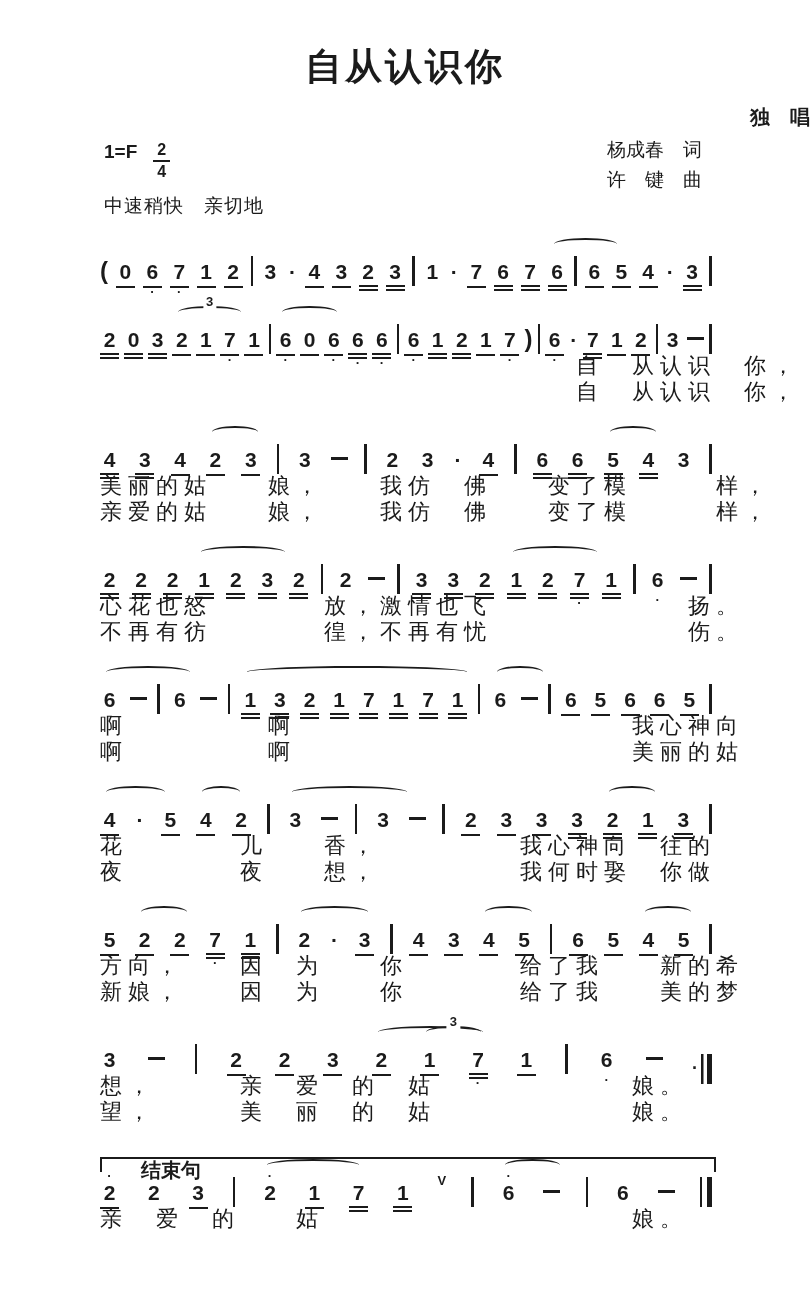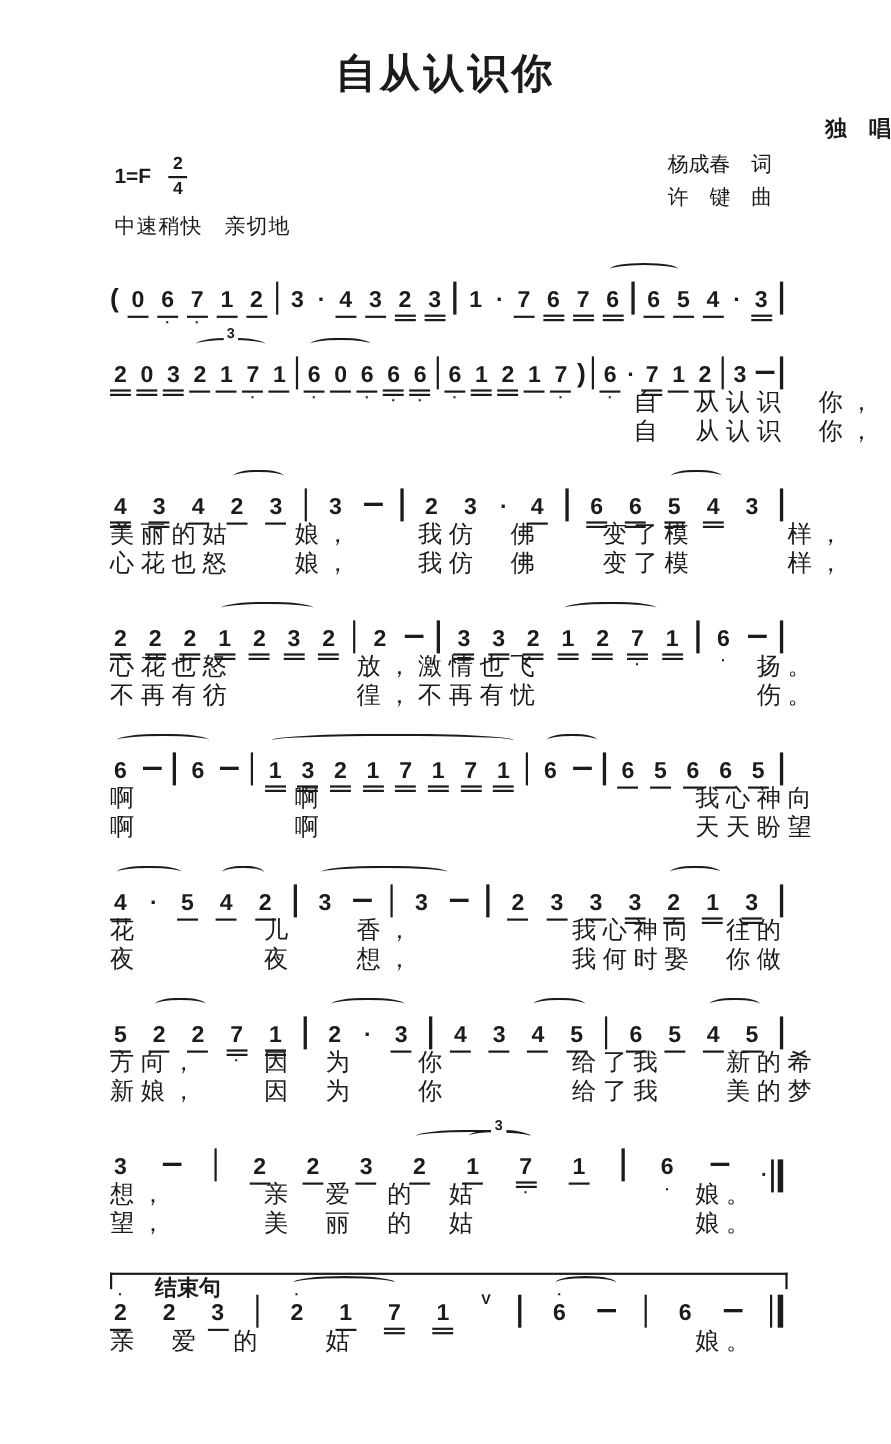--- a/index.html
+++ b/index.html
@@ -10,21 +10,21 @@
     font-family:"Liberation Sans","DejaVu Sans",sans-serif;
   }
   .sheet{width:810px;height:1313px;position:relative;}
   .title{
     text-align:center;font-size:37px;font-weight:900;letter-spacing:3px;
     padding-top:42px;margin:0;
   }
   .subtitle{text-align:right;font-size:20px;font-weight:700;margin-top:12px;}
   .meta{position:relative;height:82px;margin-top:4px;}
   .meta-left{position:absolute;left:104px;top:6px;}
-  .keysig{display:flex;align-items:center;gap:16px;font-size:19px;font-weight:700;}
+  .keysig{display:flex;align-items:flex-start;gap:16px;font-size:19px;font-weight:700;}
   .frac{display:inline-block;text-align:center;font-size:16px;font-weight:700;line-height:1.1;}
   .frac .num{display:block;border-bottom:2px solid var(--ink);padding:0 4px 1px;}
   .frac .den{display:block;padding-top:1px;}
   .tempo{margin-top:13px;font-size:19px;font-weight:400;letter-spacing:1px;}
   .meta-right{position:absolute;right:108px;top:0;text-align:right;font-size:19px;line-height:1.6;}
   .score{margin-left:100px;width:612px;}
   .mline{margin-top:32px;}
   .notes{
     display:flex;justify-content:space-between;align-items:baseline;
     font-size:21px;font-weight:700;height:36px;
@@ -193,21 +193,21 @@
           <span class="tok note u1">4</span>
           <span class="tok bar"></span>
           <span class="tok note u2">6</span>
           <span class="tok note u2">6</span>
           <span class="tok note u2">5<i class="arc" style="width: 2.2em;"></i></span>
           <span class="tok note u2">4</span>
           <span class="tok note">3</span>
           <span class="tok bar"></span>
         </div>
         <div class="lyr">美丽的姑　　娘，　　我仿　佛　　变了模　　　样，</div>
-        <div class="lyr">心花也怒　　娘，　　我仿　佛　　变了模　　　样，</div>
+        <div class="lyr">亲爱的姑　　娘，　　我仿　佛　　变了模　　　样，</div>
       </div>
       <div class="mline">
         <div class="notes">
           <span class="tok note u2">2</span>
           <span class="tok note u2">2</span>
           <span class="tok note u2">2</span>
           <span class="tok note u2">1<i class="arc" style="width: 4em;"></i></span>
           <span class="tok note u2">2</span>
           <span class="tok note u2">3</span>
           <span class="tok note u2">2</span>
@@ -251,21 +251,21 @@
           <span class="tok dash"></span>
           <span class="tok bar"></span>
           <span class="tok note u1">6</span>
           <span class="tok note u1">5</span>
           <span class="tok note u1">6</span>
           <span class="tok note u1">6</span>
           <span class="tok note u1">5</span>
           <span class="tok bar"></span>
         </div>
         <div class="lyr">啊　　　　　啊　　　　　　　　　　　　我心神向</div>
-        <div class="lyr">啊　　　　　啊　　　　　　　　　　　　天天盼望</div>
+        <div class="lyr">啊　　　　　啊　　　　　　　　　　　　美丽的姑</div>
       </div>
       <div class="mline">
         <div class="notes">
           <span class="tok note u1">4<i class="arc" style="width: 2.8em;"></i></span>
           <span class="tok dotm">·</span>
           <span class="tok note u1">5</span>
           <span class="tok note u1">4<i class="arc" style="width: 1.8em;"></i></span>
           <span class="tok note u1">2</span>
           <span class="tok bar"></span>
           <span class="tok note">3<i class="arc" style="width: 5.5em;"></i></span>

